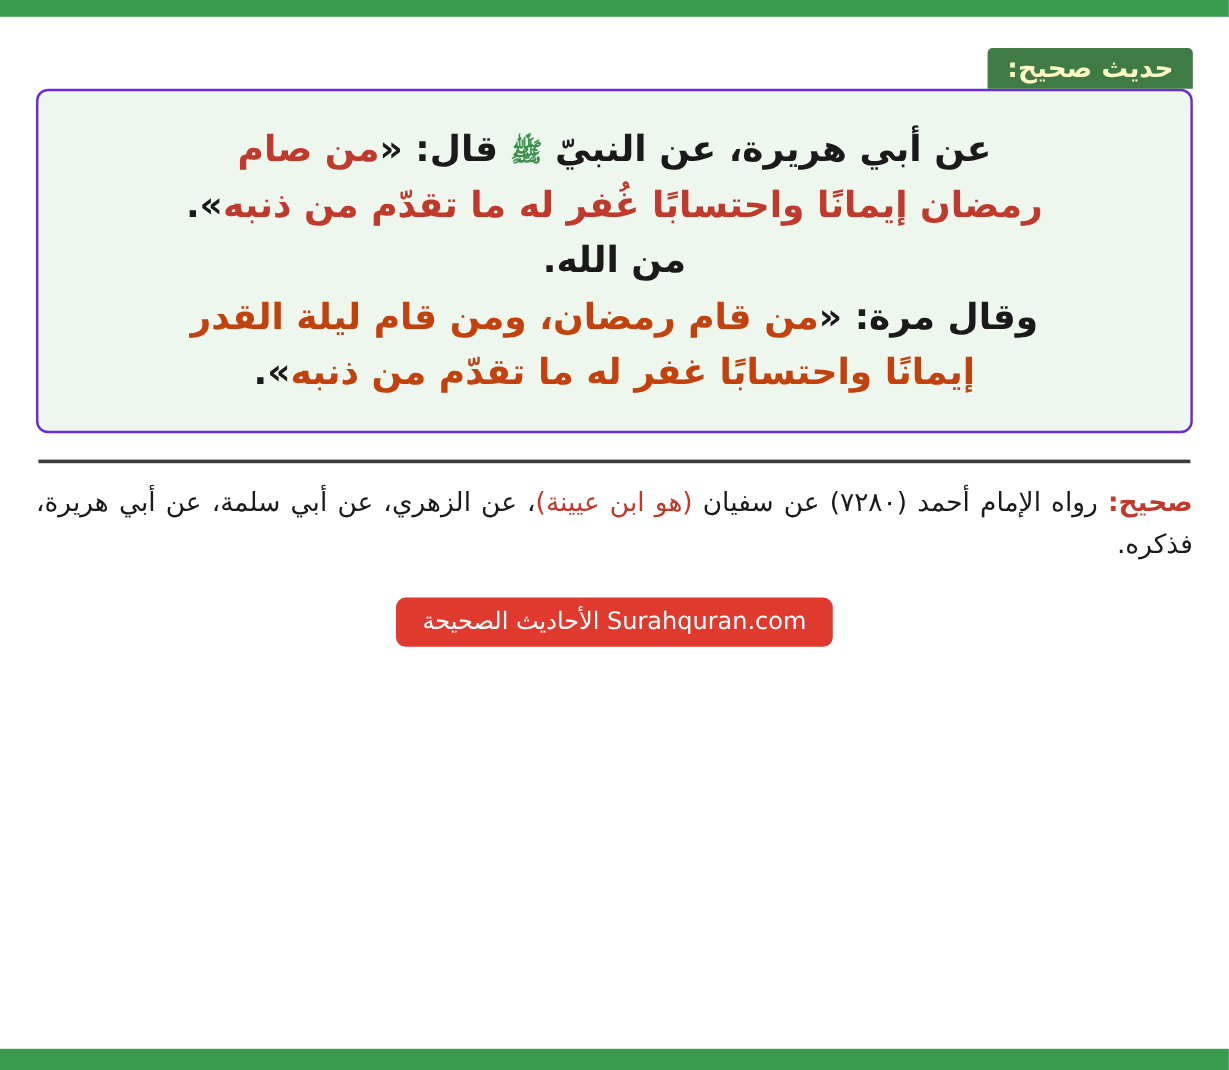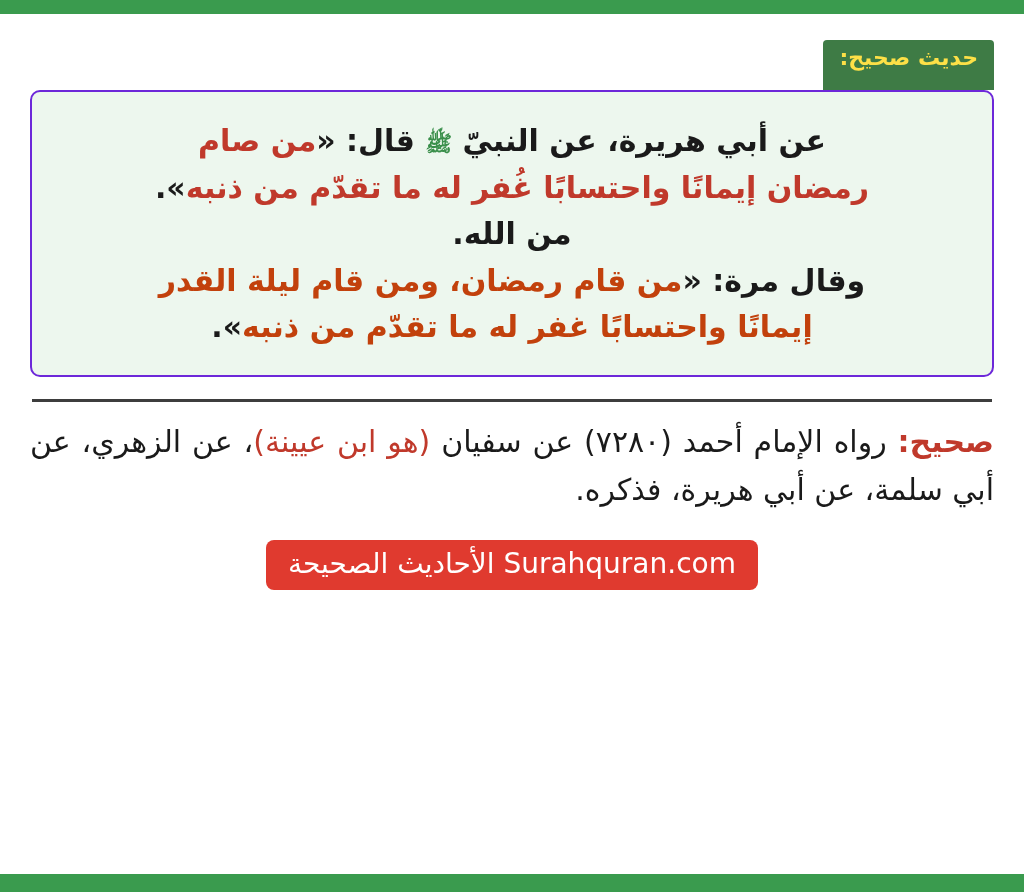--- a/index.html
+++ b/index.html
@@ -43,24 +43,24 @@
     box-sizing: border-box;
     padding: 26px 30px 0 30px;
   }
   .grade-row {
     display: flex;
     justify-content: flex-start;
     direction: rtl;
   }
   .grade-badge {
     background: #3e7b45;
-    color: #fde047;
+    color: #fef9c3;
     font-size: 22px;
     font-weight: bold;
-    padding: 6px 16px 20px 16px;
+    padding: 6px 16px 4px 16px;
     border-radius: 4px 4px 0 0;
     line-height: 1.1;
     letter-spacing: 0;
   }
   .hadith-box {
     margin-top: 0;
     background: #edf7ee;
     border: 2px solid #6d28d9;
     border-radius: 10px;
     padding: 26px 26px 24px 26px;
@@ -89,40 +89,40 @@
   }
   .divider {
     margin: 22px 2px 16px 2px;
     height: 3px;
     background: #3d3d3d;
   }
   .takhrij {
     direction: rtl;
     text-align: justify;
     text-align-last: right;
-    font-size: 30px;
+    font-size: 22px;
     line-height: 1.6;
     color: #1a1a1a;
   }
   .takhrij-label {
     color: #c0392b;
     font-weight: bold;
   }
   .takhrij-paren {
     color: #c0392b;
   }
   .footer-row {
     margin-top: 26px;
     display: flex;
     justify-content: center;
   }
   .footer-badge {
     background: #e03a2f;
     color: #ffffff;
-    font-size: 28px;
+    font-size: 20px;
     padding: 7px 22px 10px 22px;
     border-radius: 8px;
     direction: rtl;
     white-space: nowrap;
   }
   .footer-site {
     font-family: "DejaVu Sans", "Liberation Sans", sans-serif;
     direction: ltr;
     display: inline-block;
   }

